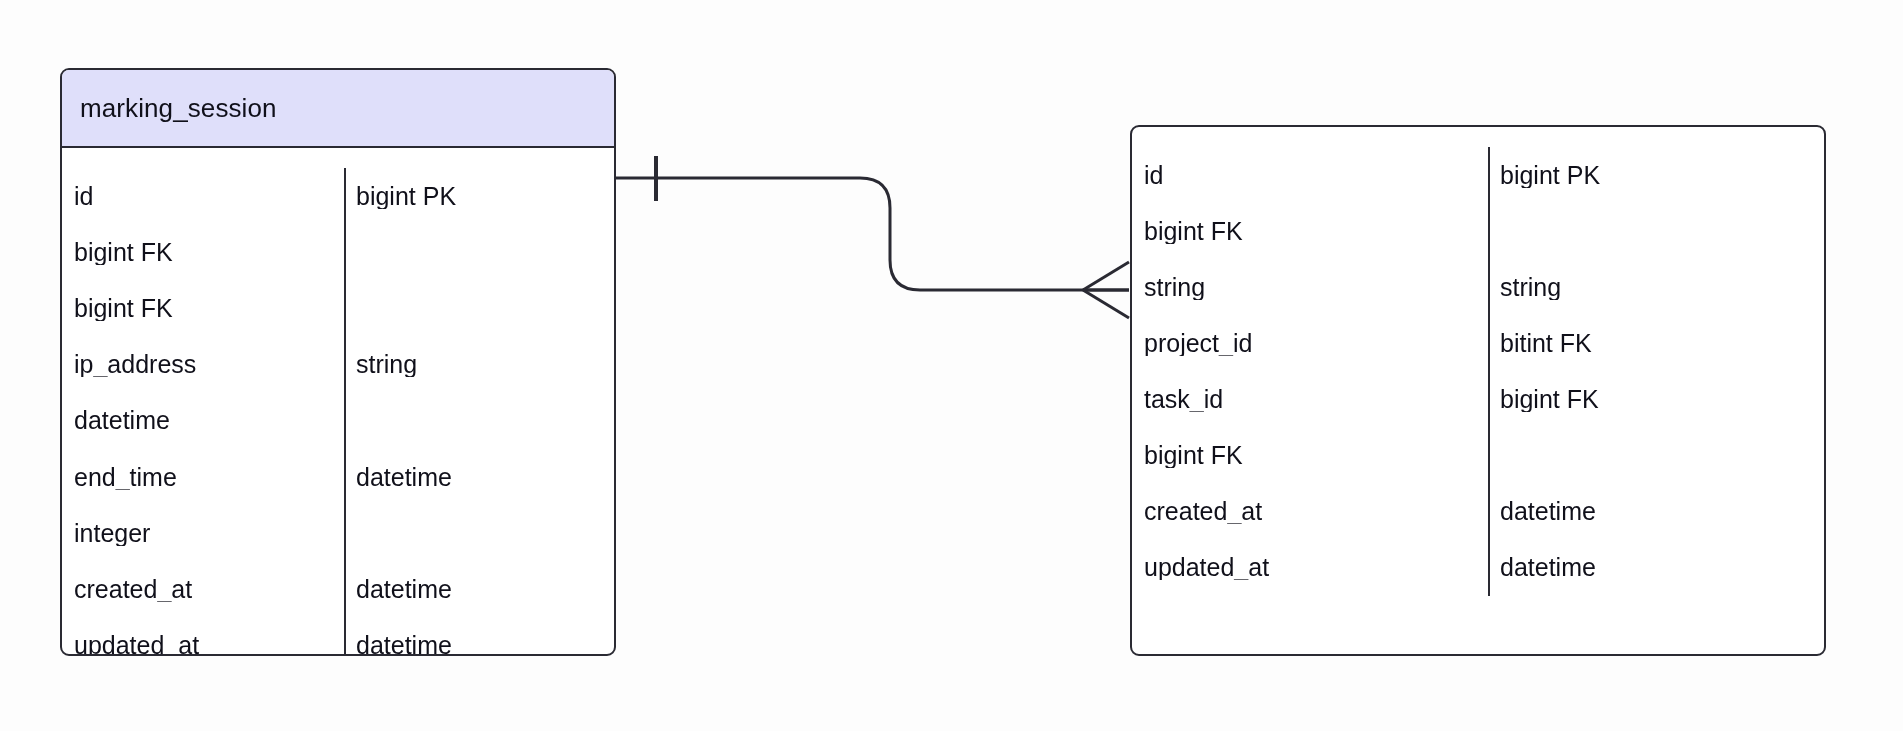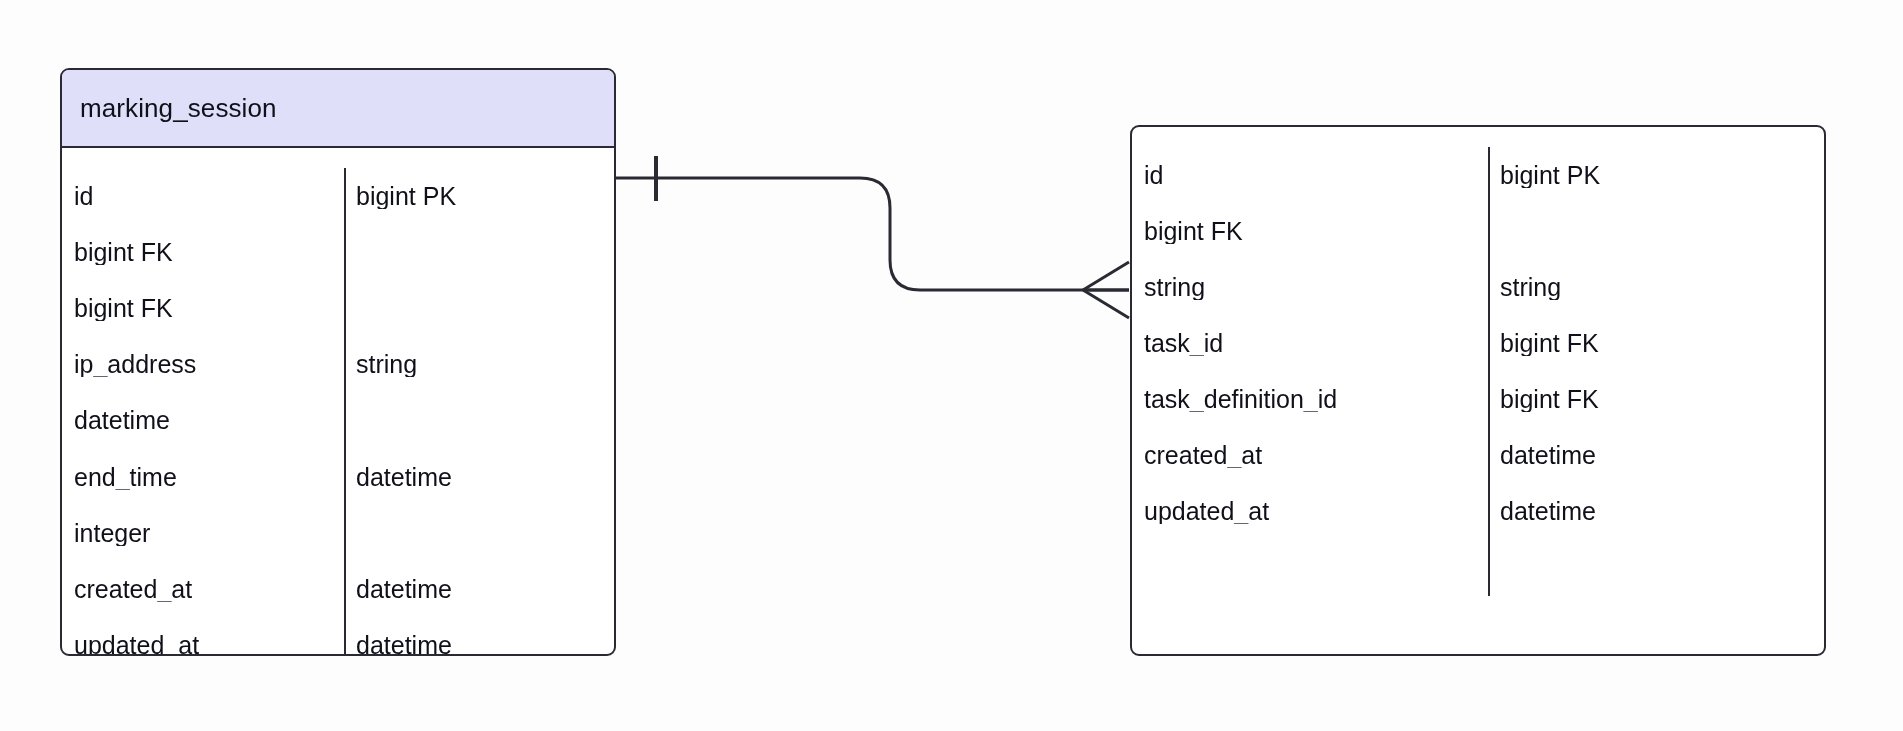--- a/index.html
+++ b/index.html
@@ -177,25 +177,28 @@
         <span class="attr-type">bigint PK</span>
       </div>
       <div class="attr-row">
         <span class="attr-type">bigint FK</span>
       </div>
       <div class="attr-row">
         <span class="attr-name">string</span>
         <span class="attr-type">string</span>
       </div>
       <div class="attr-row">
+        <span class="attr-name">project_id</span>
+        <span class="attr-type">bitint FK</span>
+      </div>
+      <div class="attr-row">
         <span class="attr-name">task_id</span>
         <span class="attr-type">bigint FK</span>
       </div>
       <div class="attr-row">
-        <span class="attr-name">task_definition_id</span>
         <span class="attr-type">bigint FK</span>
       </div>
       <div class="attr-row">
         <span class="attr-name">created_at</span>
         <span class="attr-type">datetime</span>
       </div>
       <div class="attr-row">
         <span class="attr-name">updated_at</span>
         <span class="attr-type">datetime</span>
       </div>

